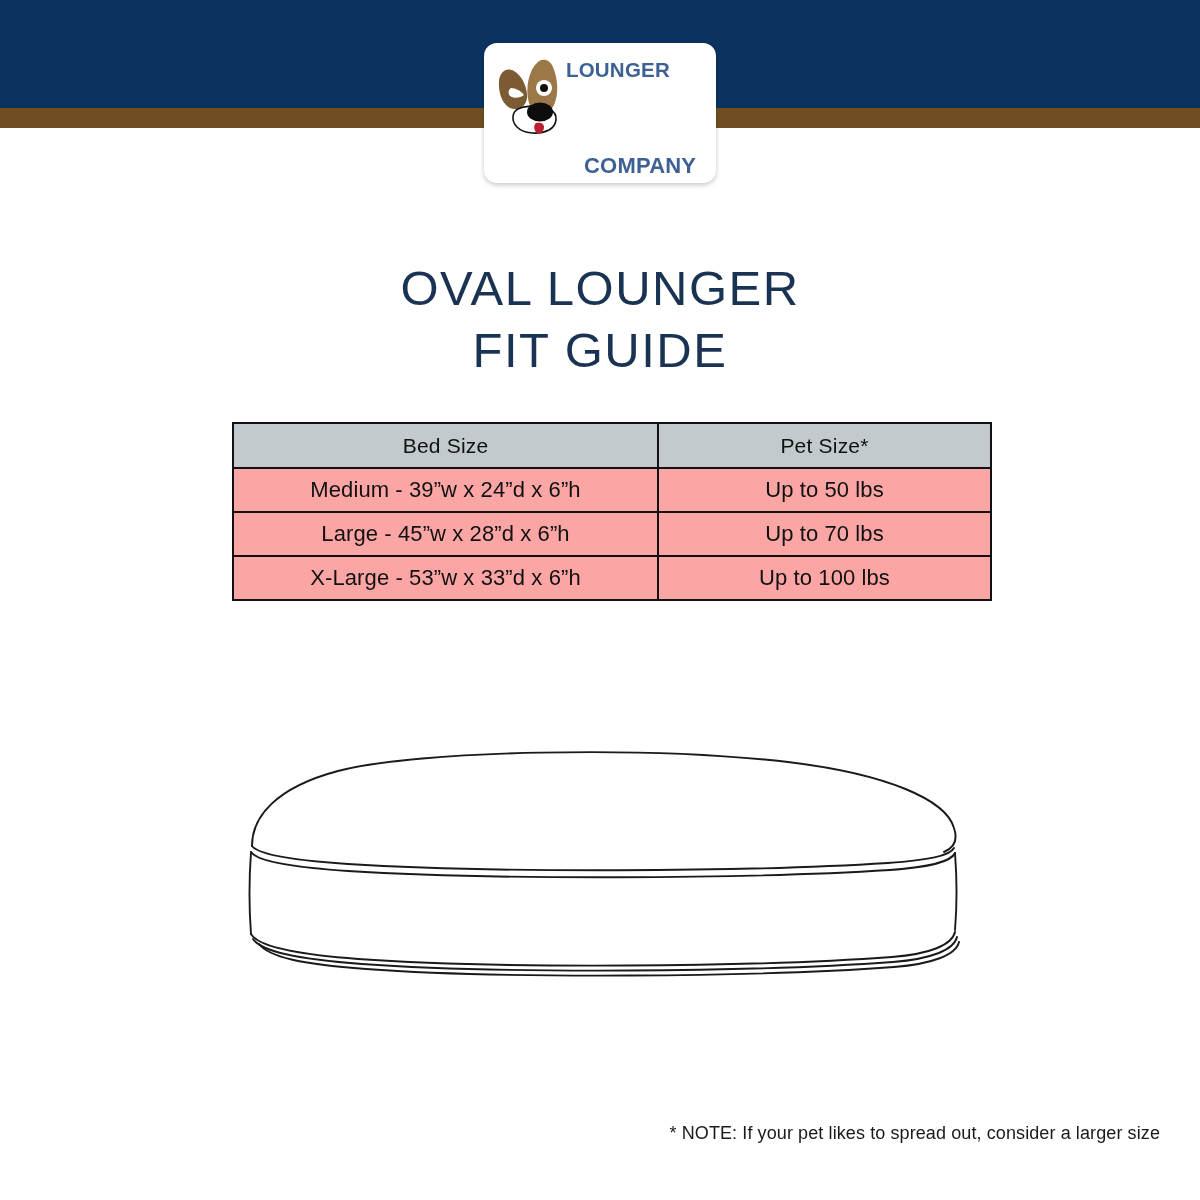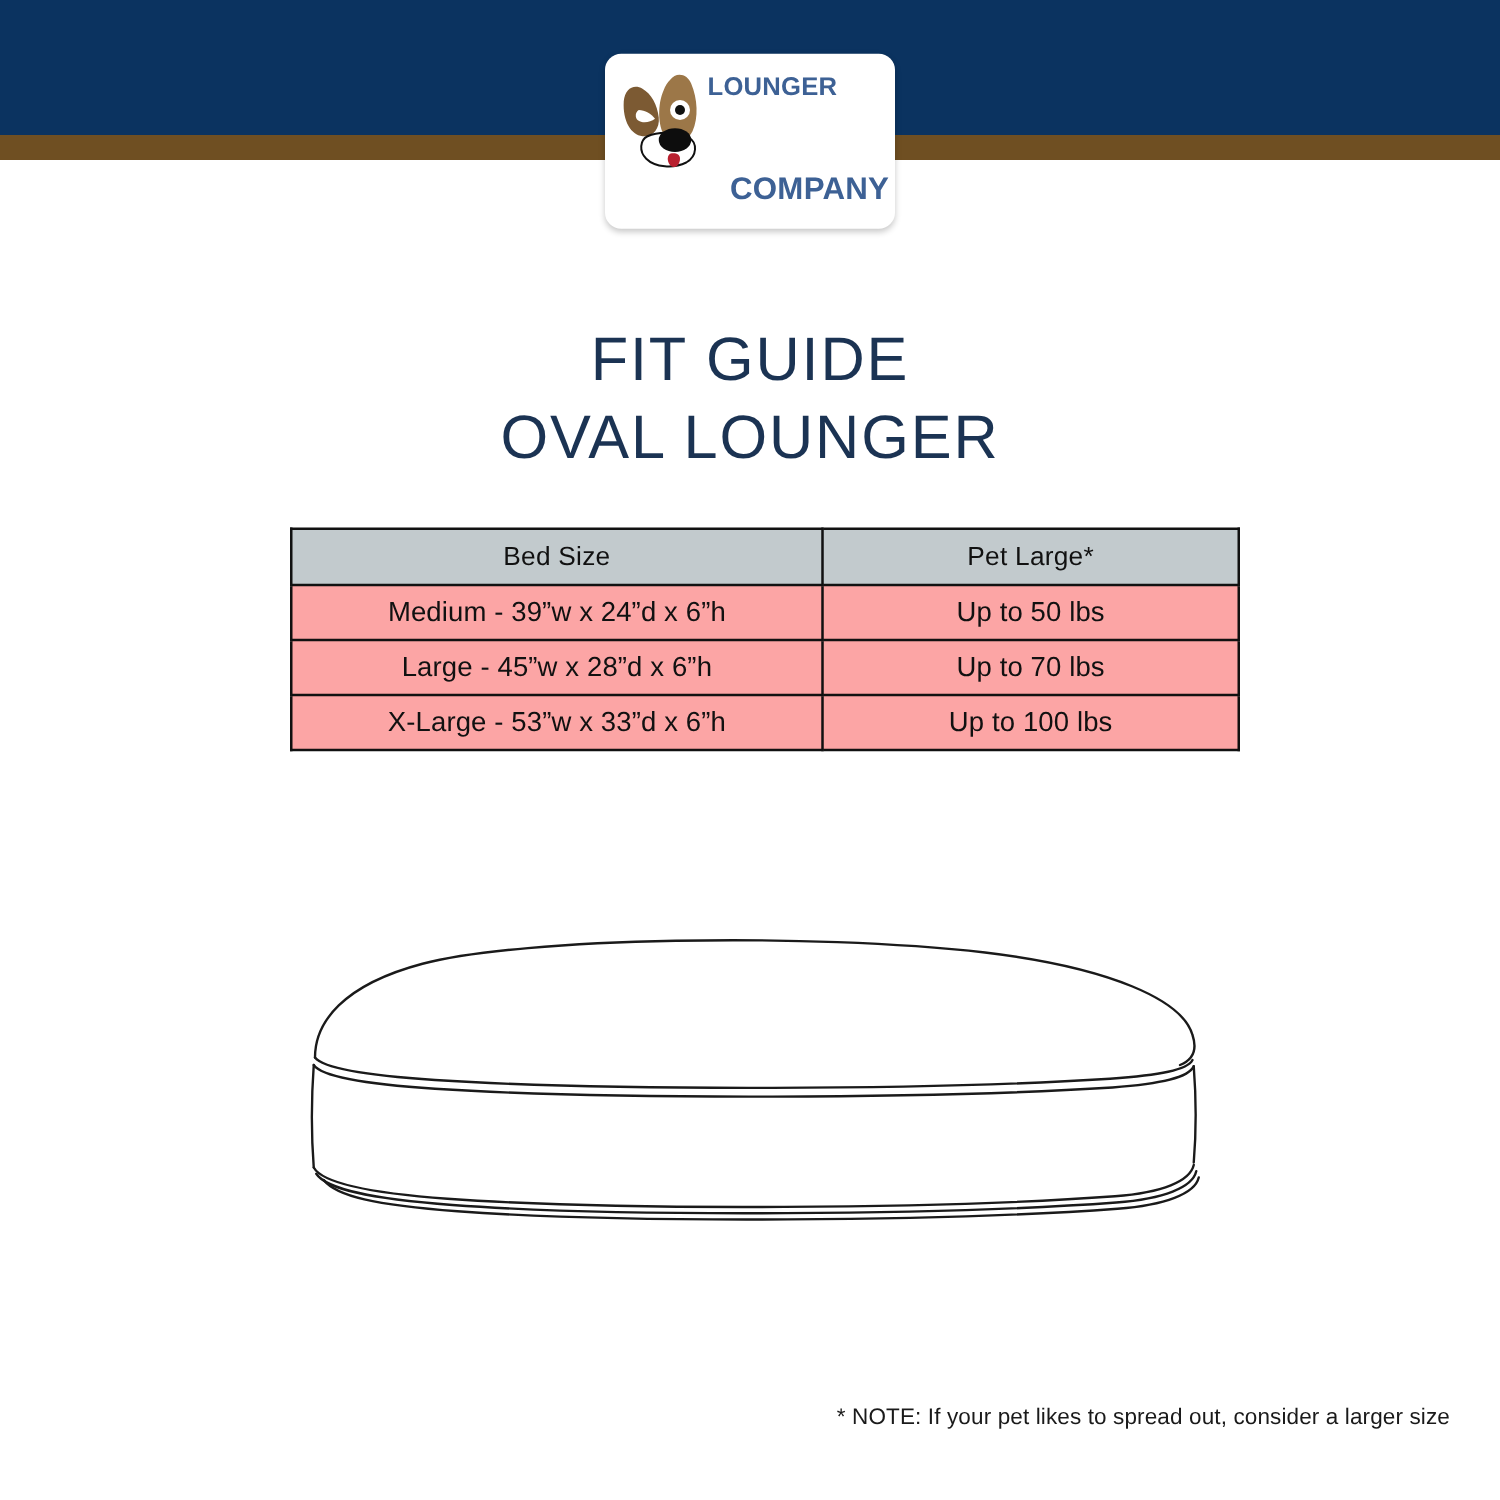--- a/index.html
+++ b/index.html
@@ -89,23 +89,23 @@
     font-size: 62px;
     font-weight: bold;
     letter-spacing: -1px;
     color: #7a5a2e;
     line-height: 1;
     white-space: nowrap;
   }
   .logo-text-company {
     position: absolute;
     left: 22px;
-    top: 86px;
-    font-family: "Liberation Sans", sans-serif;
-    font-size: 25px;
+    top: 102px;
+    font-family: "Liberation Sans", sans-serif;
+    font-size: 22px;
     font-weight: bold;
     letter-spacing: 0.2px;
     color: #3d6195;
     line-height: 1;
     white-space: nowrap;
   }
 
   
   #page-title {
     position: absolute;
@@ -210,33 +210,33 @@
 
     <div id="logo-wordmark">
       <span class="logo-text-carolina">LOUNGER</span>
       <span class="logo-text-company">COMPANY</span>
     </div>
 
   </div>
 </div>
 
 <h1 id="page-title">
+  <span class="title-line">OVAL LOUNGER</span>
   <span class="title-line">FIT GUIDE</span>
-  <span class="title-line">OVAL LOUNGER</span>
 </h1>
 
 <table id="fit-table">
   <colgroup>
     <col class="col-bed">
     <col class="col-pet">
   </colgroup>
   <thead>
     <tr>
       <th>Bed Size</th>
-      <th>Pet Large*</th>
+      <th>Pet Size*</th>
     </tr>
   </thead>
   <tbody>
     <tr>
       <td>Medium - 39”w x 24”d x 6”h</td>
       <td>Up to 50 lbs</td>
     </tr>
     <tr>
       <td>Large - 45”w x 28”d x 6”h</td>
       <td>Up to 70 lbs</td>

